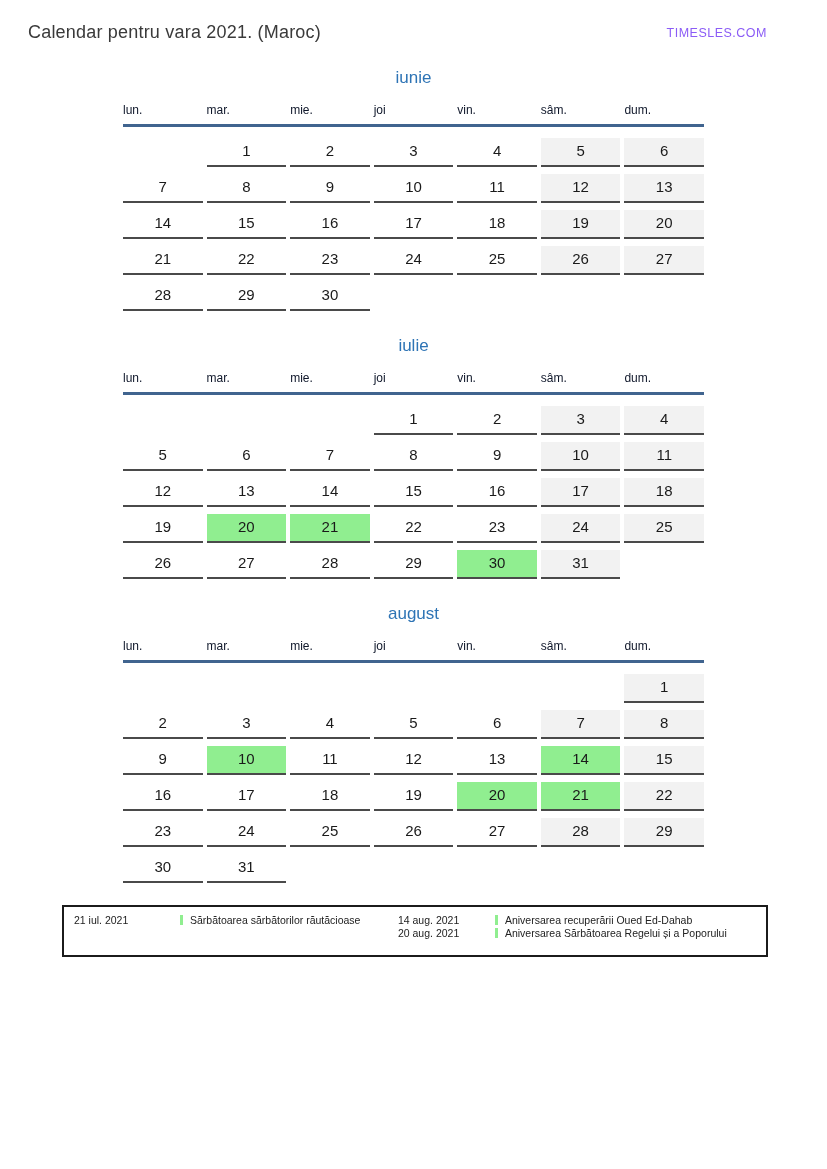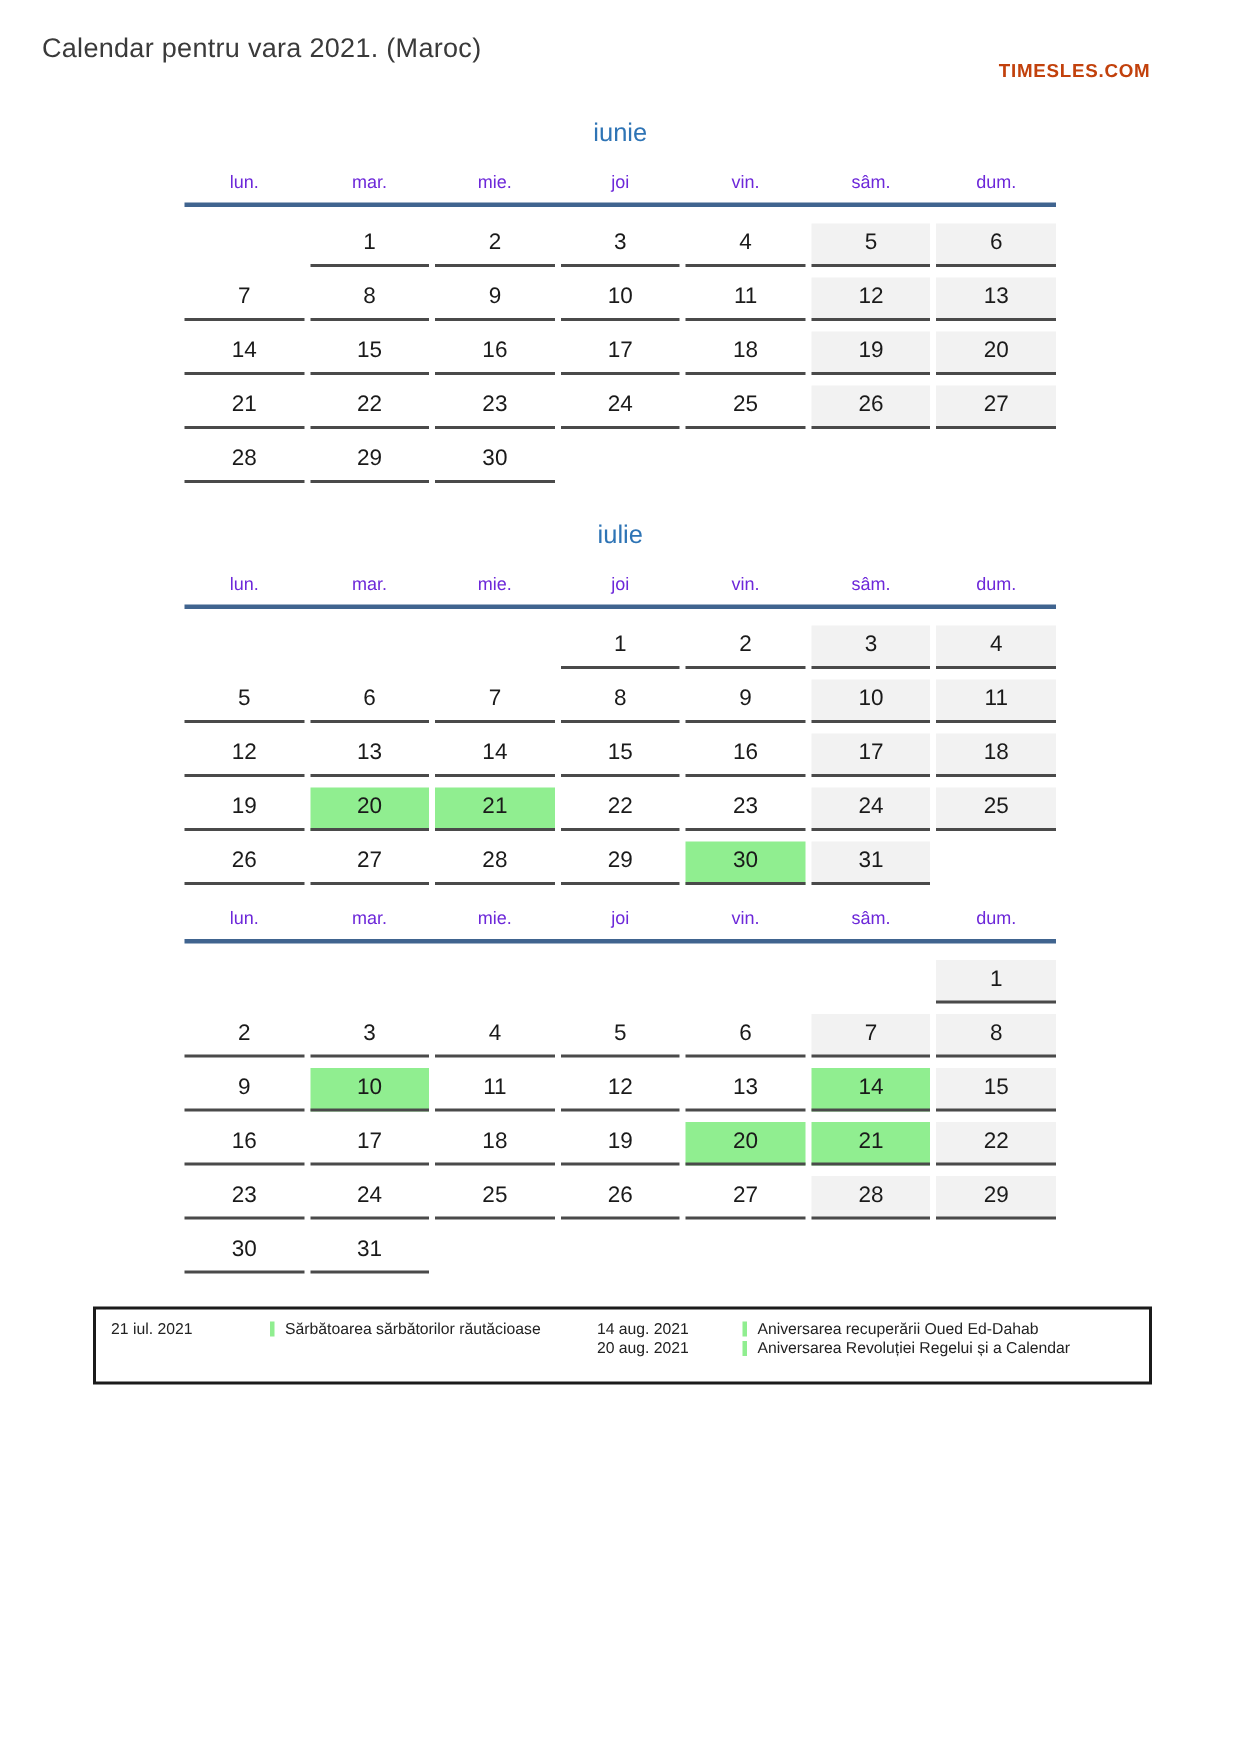--- a/index.html
+++ b/index.html
@@ -9,28 +9,28 @@
     font-family: "Liberation Sans", "DejaVu Sans", sans-serif;
     color: #1f1f1f;
     position: relative;
     overflow: hidden;
   }
   .header {
     display: flex; justify-content: space-between; align-items: flex-start;
     padding: 22px 60px 0 28px;
   }
   .page-title { font-size: 18px; font-weight: 500; color: #3a3a3a; letter-spacing: 0.2px; }
-  .site-link { font-size: 12.5px; color: #c2410c; letter-spacing: 0.5px; margin-top: 18px; cursor: pointer; text-decoration: none; font-weight: bold; }
+  .site-link { font-size: 12.5px; color: #8b5cf6; letter-spacing: 0.5px; margin-top: 4px; cursor: pointer; text-decoration: none; }
 
   .months { }
   .month { width: 581px; margin-left: 123px; }
   .month-title { text-align: center; font-size: 17px; color: #2e74b5; margin-top: 25px; }
   .weekdays {
     display: grid; grid-template-columns: repeat(7, 1fr); column-gap: 4px;
-    margin-top: 15px; font-size: 12px; color: #6d28d9; text-align: center;
+    margin-top: 15px; font-size: 12px; color: #0f172a; 
   }
   .header-line { height: 3px; background: #40648f; margin-top: 7px; }
   .grid {
     display: grid; grid-template-columns: repeat(7, 1fr);
     column-gap: 4px; row-gap: 7px; margin-top: 11px;
   }
   .cell {
     height: 29px; line-height: 26px; text-align: center;
     font-size: 15px; color: #1a1a1a;
     border-bottom: 2px solid #4a4a4a;
@@ -154,20 +154,21 @@
         <div class="cell weekend">25</div>
         <div class="cell">26</div>
         <div class="cell">27</div>
         <div class="cell">28</div>
         <div class="cell">29</div>
         <div class="cell holiday">30</div>
         <div class="cell weekend">31</div>
       </div>
     </section>
     <section class="month">
+      <div class="month-title">august</div>
       <div class="weekdays">
         <div class="wd">lun.</div>
         <div class="wd">mar.</div>
         <div class="wd">mie.</div>
         <div class="wd">joi</div>
         <div class="wd">vin.</div>
         <div class="wd">sâm.</div>
         <div class="wd">dum.</div>
       </div>
       <div class="header-line"></div>
@@ -223,16 +224,16 @@
     </div>
     <div class="legend-col col-1">
       <div class="legend-item">
         <span class="l-date">14 aug. 2021</span>
         <span class="l-bar"></span>
         <span class="l-label">Aniversarea recuperării Oued Ed-Dahab</span>
       </div>
       <div class="legend-item">
         <span class="l-date">20 aug. 2021</span>
         <span class="l-bar"></span>
-        <span class="l-label">Aniversarea Revoluției Regelui și a Calendar</span>
+        <span class="l-label">Aniversarea Sărbătoarea Regelui și a Poporului</span>
       </div>
     </div>
   </div>
 
 </body></html>

